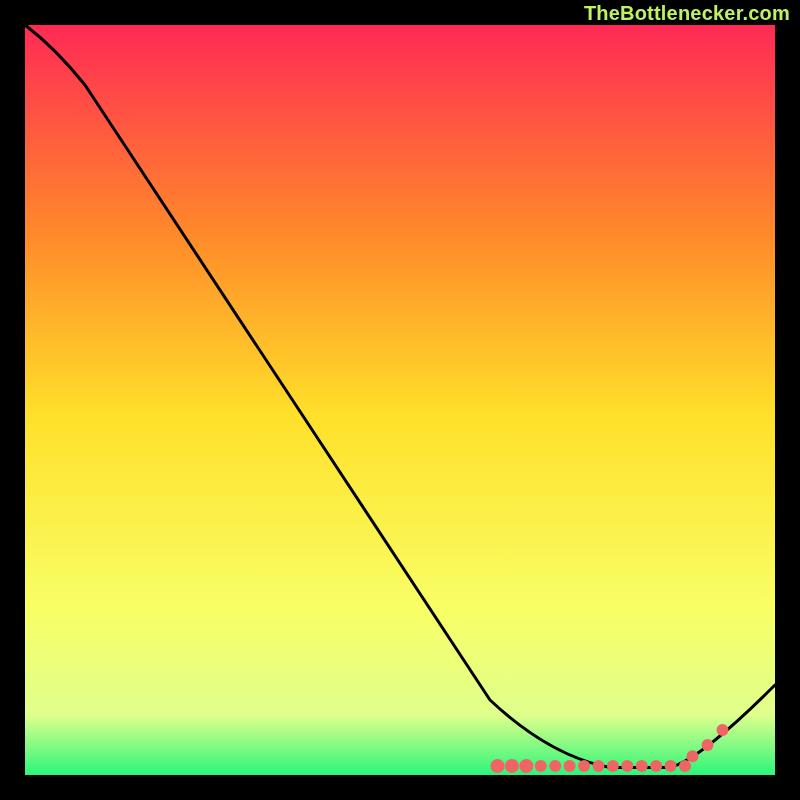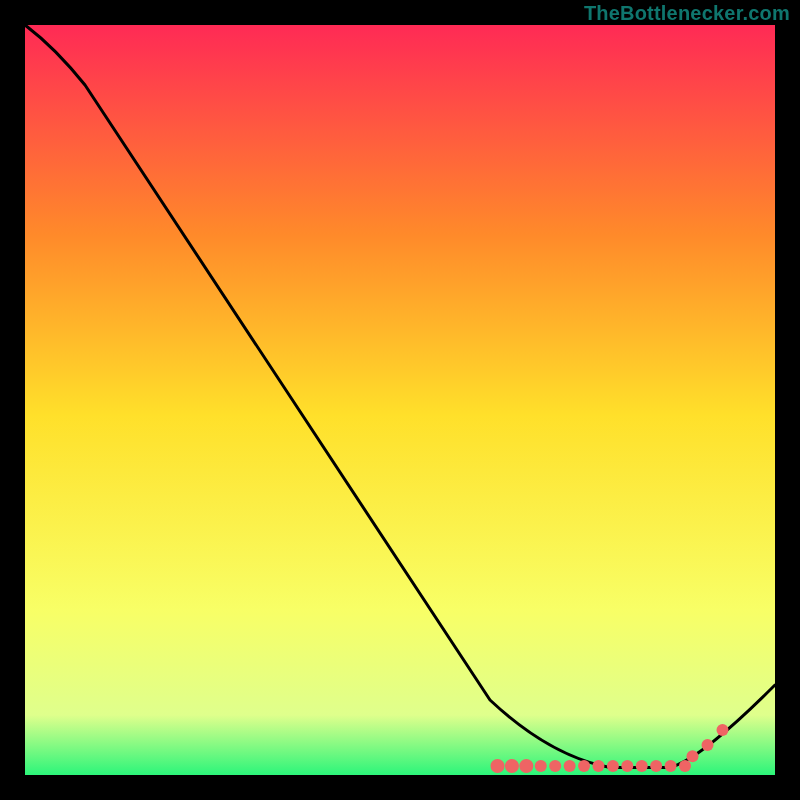--- a/index.html
+++ b/index.html
@@ -16,21 +16,21 @@
     width: 800px;
     height: 800px;
     background: #000;
   }
   .watermark {
     position: absolute;
     top: 2px;
     right: 10px;
     font-size: 20px;
     font-weight: 600;
-    color: #0f766e;
+    color: #bef264;
     letter-spacing: 0.2px;
     z-index: 10;
   }
   
   .plot {
     position: absolute;
     left: 25px;
     top: 25px;
     width: 750px;
     height: 750px;

